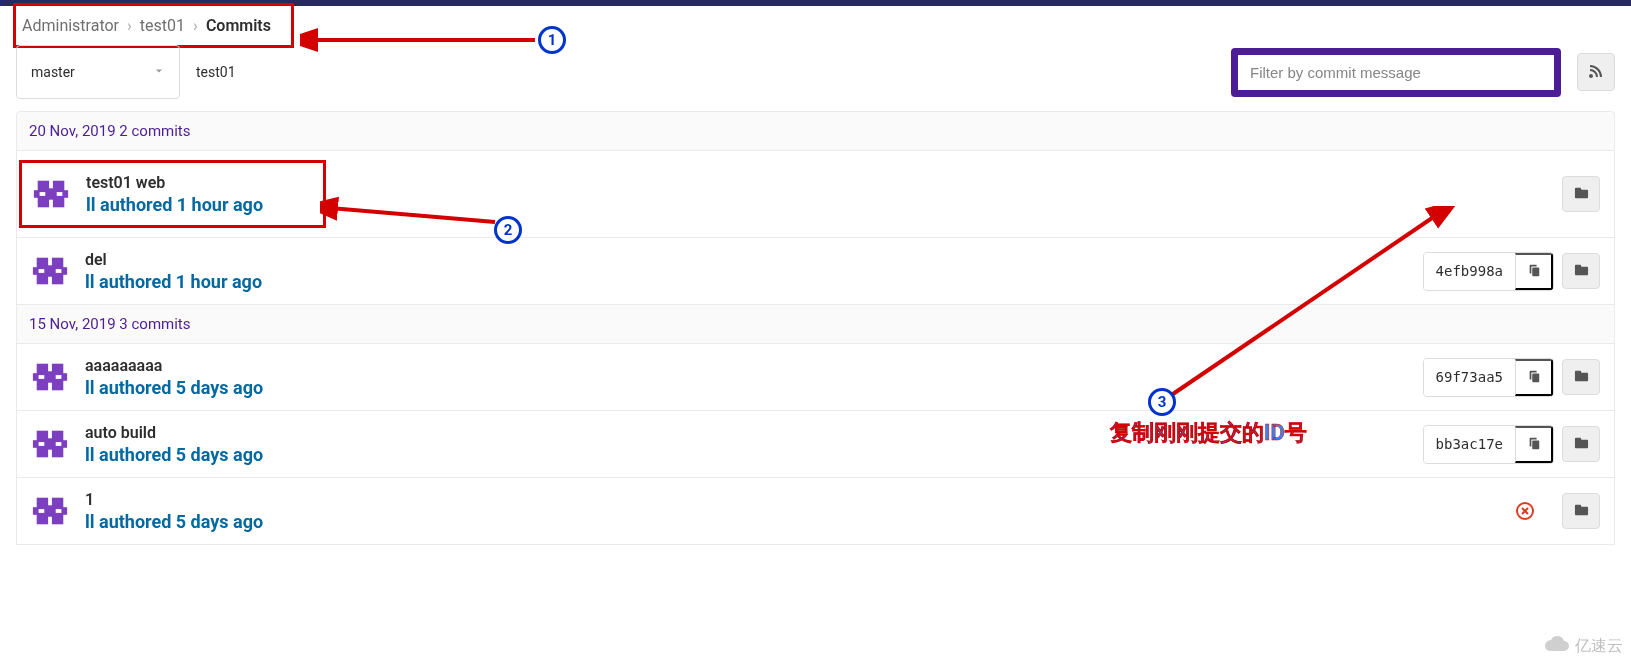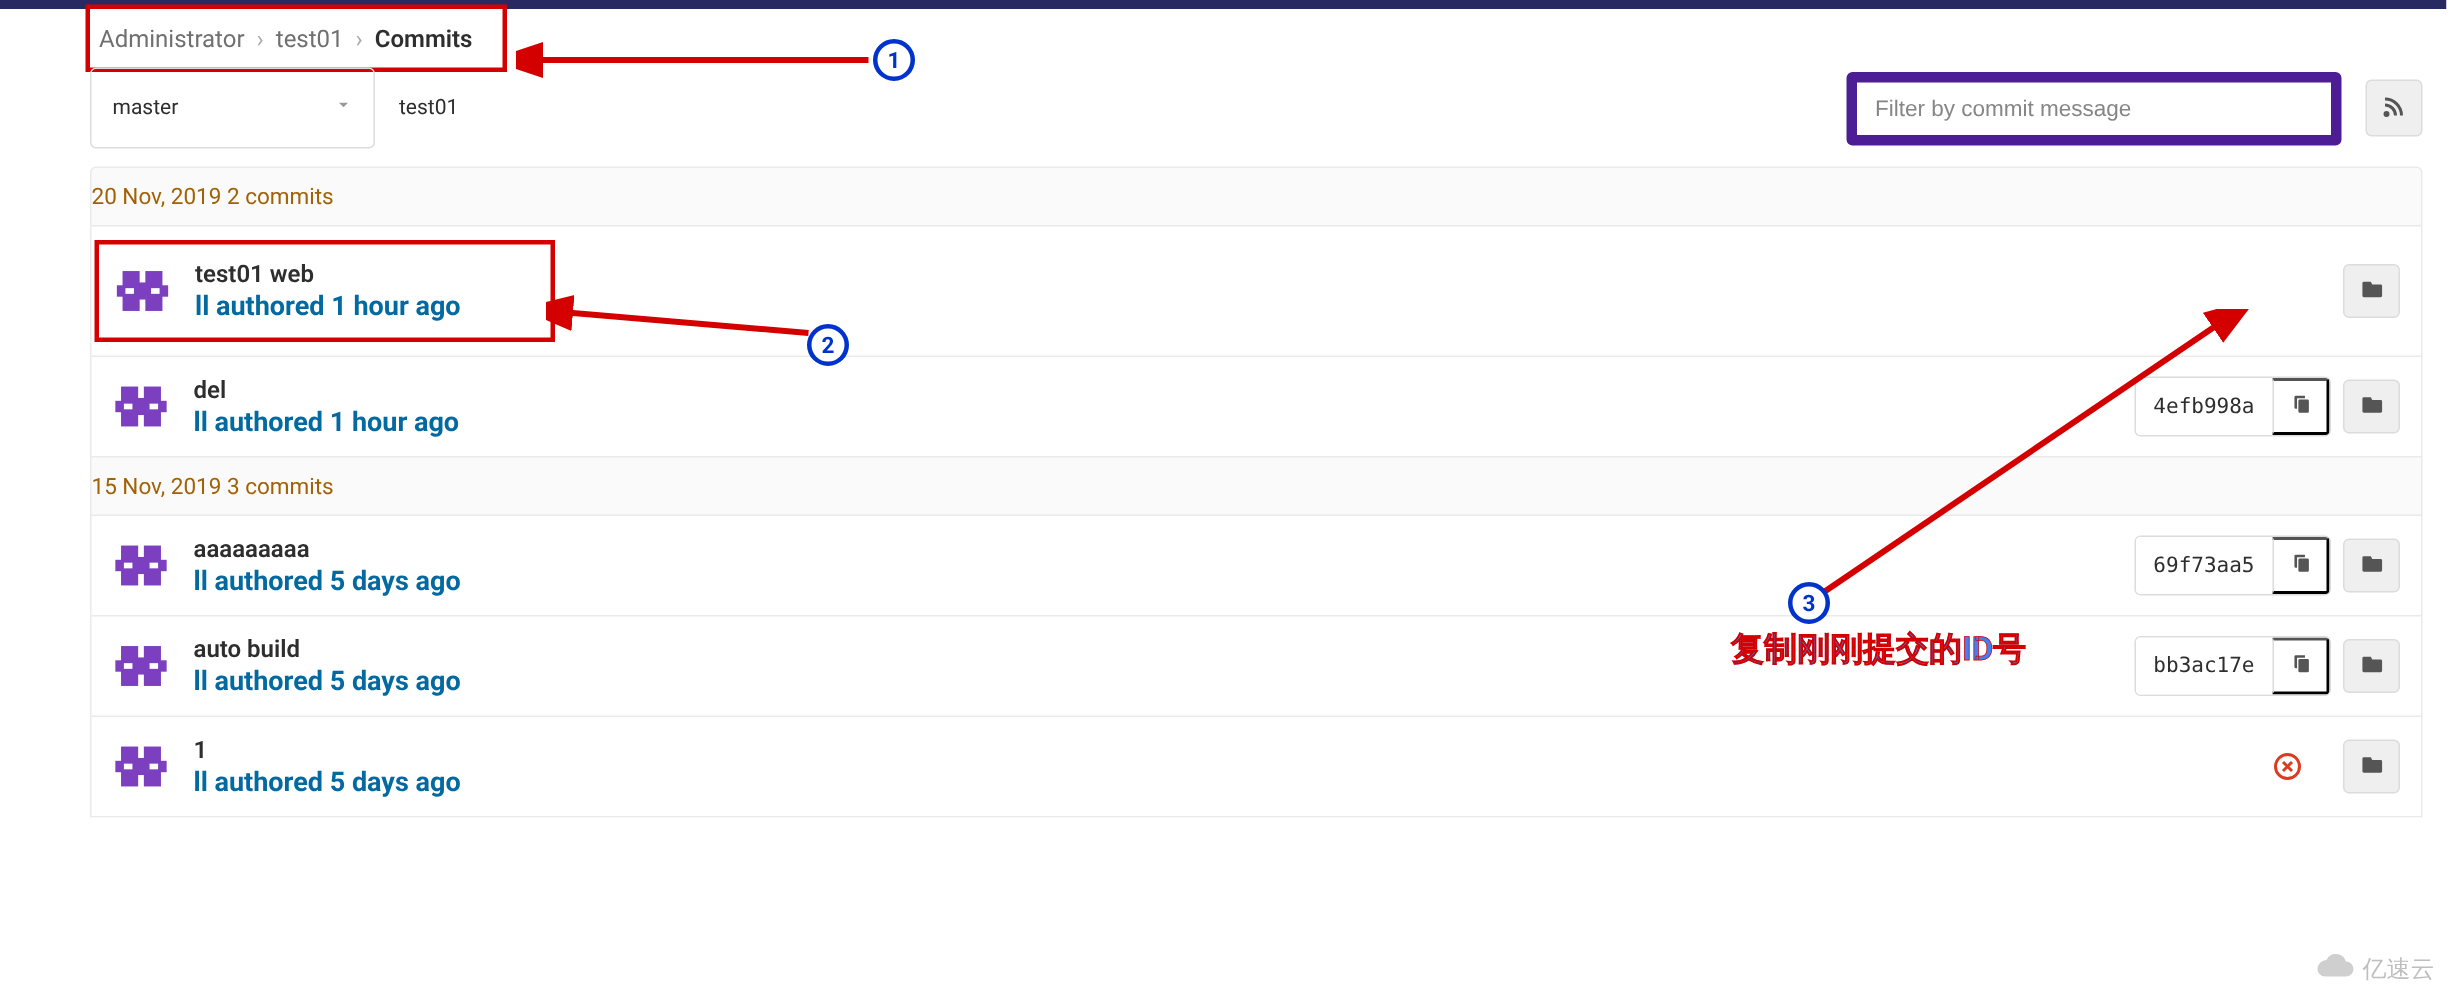--- a/index.html
+++ b/index.html
@@ -3,21 +3,21 @@
   <meta charset="utf-8">
   <style>
     * { box-sizing: border-box; margin: 0; padding: 0; }
     body {
       font-family: -apple-system, BlinkMacSystemFont, "Segoe UI", Roboto, sans-serif;
       background: #fff;
       color: #2e2e2e;
       font-size: 14px;
     }
     .topbar { background: #292961; height: 6px; }
-    .content { padding: 0 16px; margin-left: 44px; }
+    .content { padding: 0 16px; }
 
     .breadcrumb-wrap {
       border: 3px solid #d40000;
       display: inline-block;
       padding: 10px 20px 10px 6px;
       margin-top: 3px;
       margin-bottom: 20px;
     }
     .breadcrumb {
       display: flex;
@@ -32,21 +32,21 @@
     .toolbar {
       display: flex;
       align-items: center;
       gap: 16px;
       margin-bottom: 12px;
     }
     .branch-select {
       border: 1px solid #dcdcde;
       border-radius: 4px;
       padding: 18px 14px;
-      width: 190px;
+      width: 164px;
       display: flex;
       justify-content: space-between;
       align-items: center;
       cursor: pointer;
       color: #2e2e2e;
     }
     .branch-select .chev { color: #999; }
     .repo-label { color: #2e2e2e; }
     .spacer { flex: 1; }
     .filter-input {
@@ -63,22 +63,22 @@
       border-radius: 4px;
       width: 38px; height: 38px;
       display: flex; align-items: center; justify-content: center;
       cursor: pointer;
     }
 
     .date-header {
       background: #fafafa;
       border: 1px solid #eaeaea;
       border-radius: 4px 4px 0 0;
-      padding: 10px 0;
-      color: #a16207;
+      padding: 10px 12px;
+      color: #4c1d95;
       font-size: 15px;
     }
     .date-header ~ .date-header { border-radius: 0; }
 
     .commits-list { border: 1px solid #eaeaea; border-top: none; margin-bottom: 0; }
     .commits-list:not(:last-of-type){ border-bottom: none;}
     .commit-row {
       display: flex;
       align-items: center;
       padding: 12px 14px;

